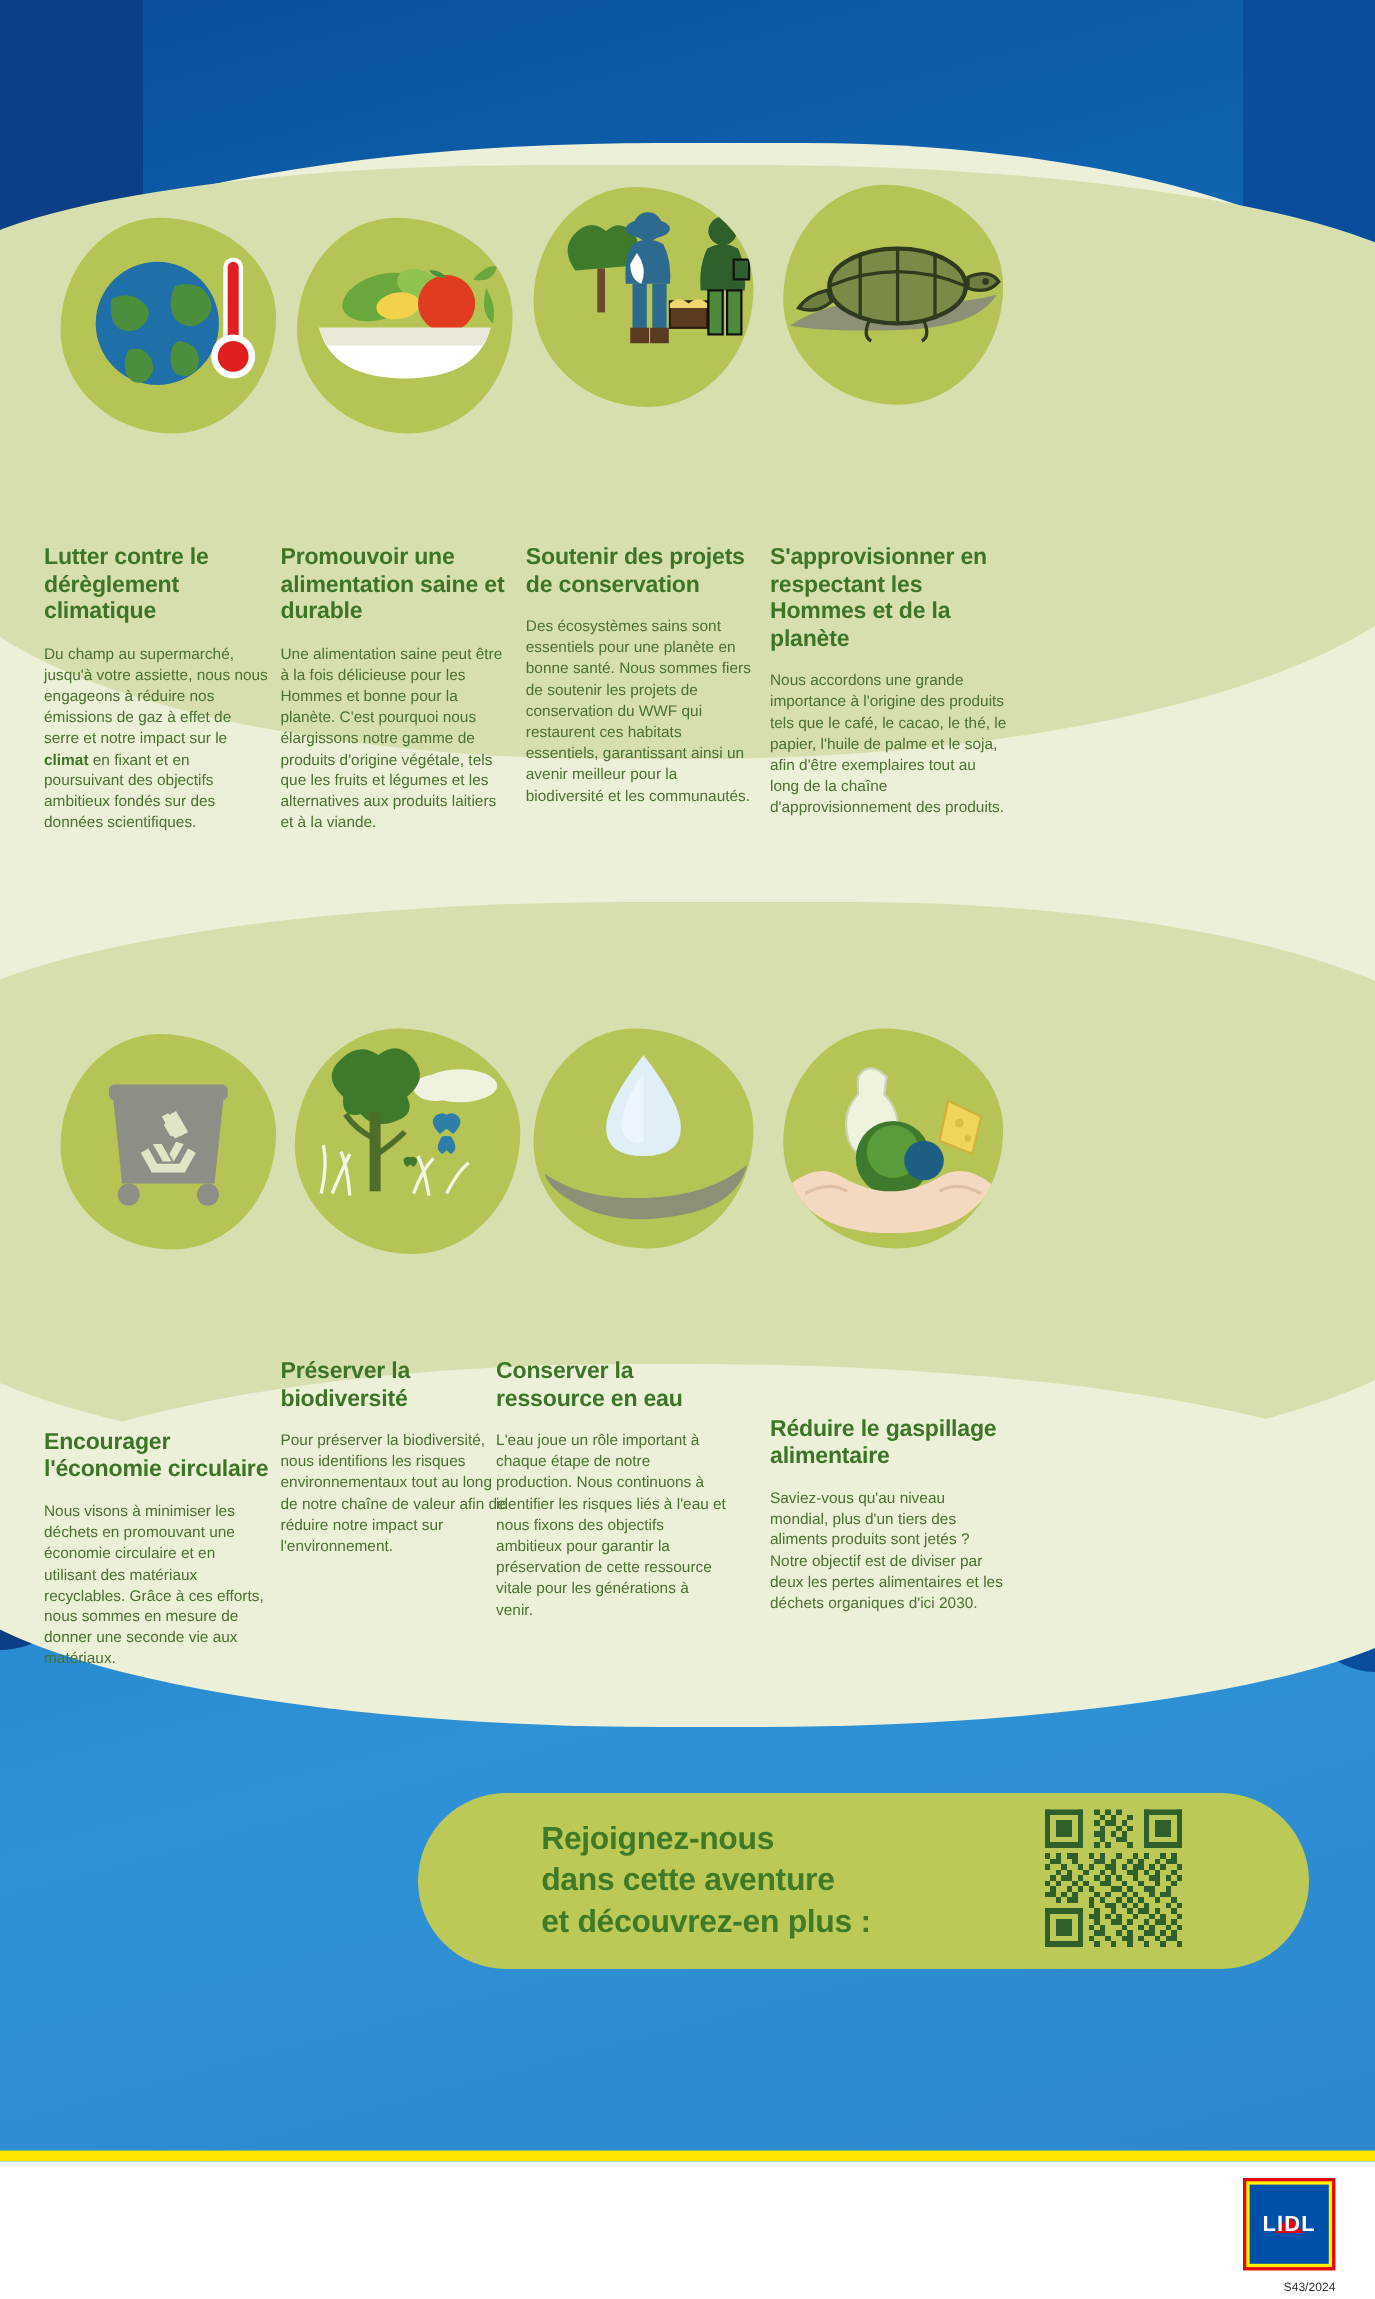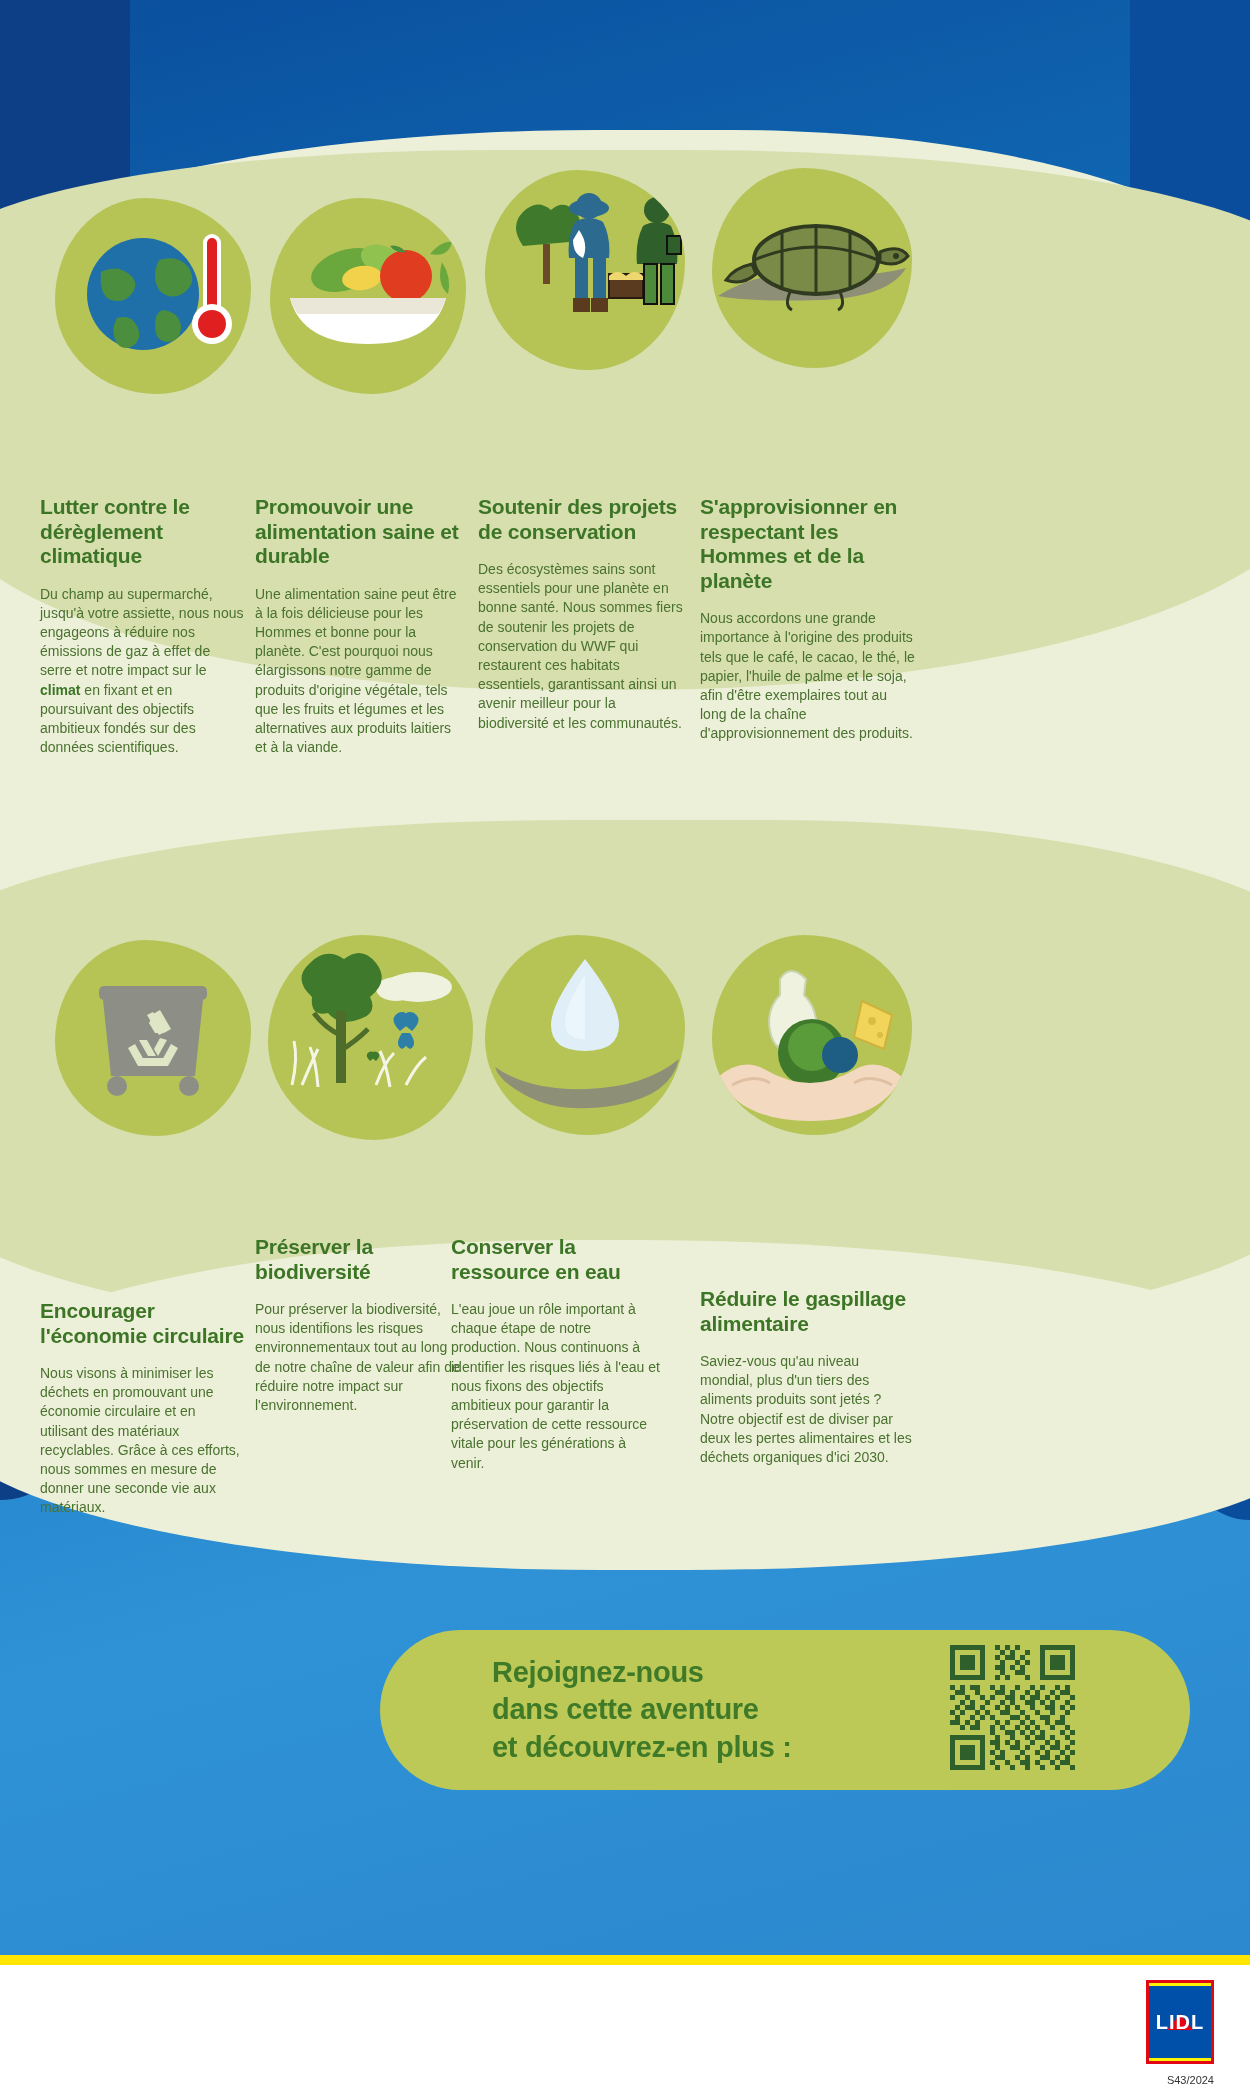--- a/index.html
+++ b/index.html
@@ -108,21 +108,21 @@
   .footer-rule {
     position: absolute; left: 0; bottom: 125px; width: 1250px; height: 10px;
     background: #ffe500;
   }
   .footer-blue {
     position: absolute; left: 0; bottom: 125px; width: 1250px; height: 8px;
     background: #0b66b2;
   }
   .lidl-logo {
     position: absolute; right: 36px; bottom: 26px;
-    width: 68px; height: 84px; background: #fff200;
+    width: 84px; height: 84px; background: #fff200;
     border: 3px solid #e30613;
     display: flex; align-items: center; justify-content: center;
   }
   .lidl-inner {
     width: 72px; height: 72px; background: #0050aa;
     display: flex; align-items: center; justify-content: center;
     position: relative;
   }
   .lidl-word {
     color: #ffffff; font-weight: 700; font-size: 20px;

